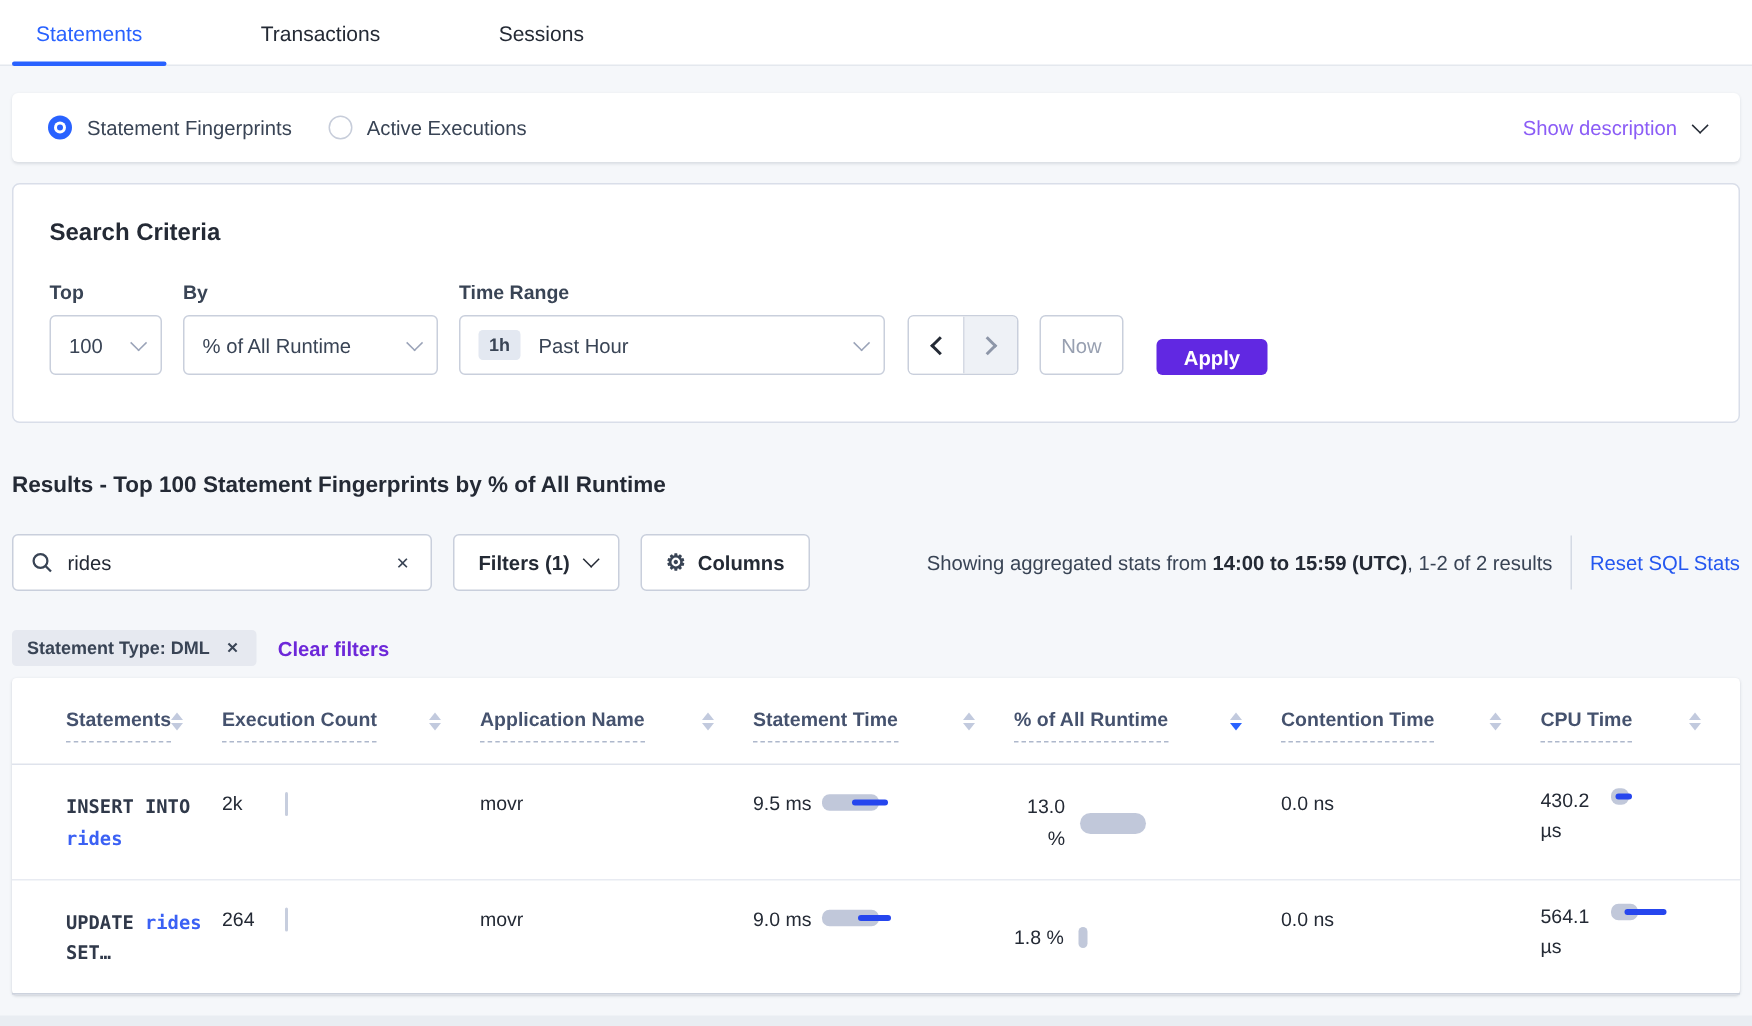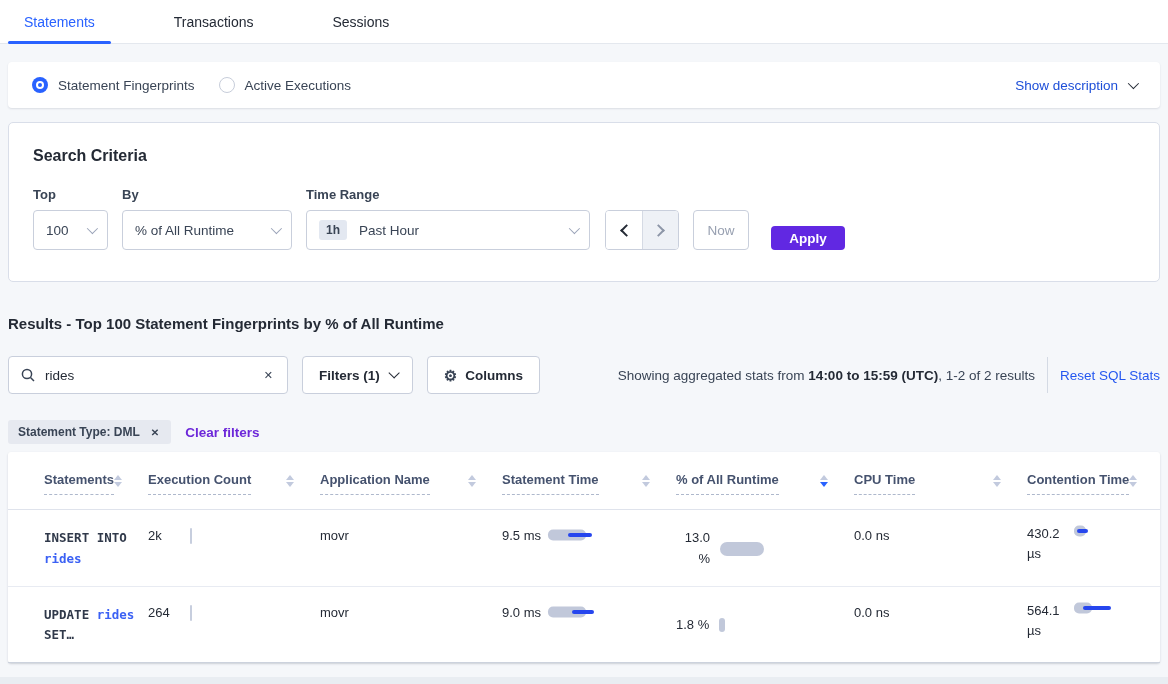--- a/index.html
+++ b/index.html
@@ -17,21 +17,21 @@
   .tab.active { color:#2962ff; font-weight:500; }
   .tab.active::after { content:""; position:absolute; left:0; right:0; bottom:-1px; height:3px; background:#2962ff; border-radius:2px; }
   
   .radio-card { margin:18px 8px 0; background:#fff; border-radius:4px; box-shadow:0 1px 2px rgba(60,70,90,.14); height:46px; display:flex; padding:0 24px; }
   .radio-opt { display:flex; align-items:center; margin-right:24px; cursor:pointer; font-size:13.5px; color:#394455; }
   .radio { width:16px; height:16px; border-radius:50%; margin-right:10px; position:relative; flex:0 0 auto; }
   .radio.on { background:#2962ff; }
   .radio.on::after { content:""; position:absolute; inset:4px; background:#fff; border-radius:50%; }
   .radio.on::before { content:""; position:absolute; inset:6px; background:#2962ff; border-radius:50%; z-index:1; }
   .radio.off { background:#fff; border:1.5px solid #c7cdda; }
-  .show-desc { margin-left:auto; display:flex; align-items:center; gap:10px; font-size:13.5px; color:#1d4ed8; cursor:pointer; }
+  .show-desc { margin-left:auto; display:flex; align-items:center; gap:10px; font-size:13.5px; color:#8b5cf6; cursor:pointer; }
   .chev { width:8px; height:8px; border-right:1.8px solid #242a35; border-bottom:1.8px solid #242a35; transform:rotate(45deg) translateY(-2px); }
   .chev.gray { border-color:#9aa3b8; }
   .criteria-card { margin:14px 8px 0; background:#fff; border:1px solid #d9dee9; border-radius:5px; height:160px; padding:24px 24px 0; }
   .criteria-title { font-size:16px; font-weight:600; color:#242a35; }
   .criteria-form { display:flex; align-items:flex-end; margin-top:22px; }
   .fgroup { margin-right:14px; }
   .flabel { font-size:13px; font-weight:600; color:#394455; margin-bottom:8px; }
   .select { height:40px; border:1px solid #c9cfdc; border-radius:4px; background:#fff; display:flex; align-items:center; padding:0 12px; font-size:13.5px; color:#394455; cursor:pointer; }
   .select .chev { margin-left:auto; }
   .w-top { width:75px; }
@@ -218,28 +218,28 @@
         </span>
     </div>
     <div class="th">
       <span class="th-label">% of All Runtime</span>
       <span class="sort">
           <span class="tri-up"></span>
           <span class="tri-dn active"></span>
         </span>
     </div>
     <div class="th">
+      <span class="th-label">Contention Time</span>
+      <span class="sort">
+          <span class="tri-up"></span>
+          <span class="tri-dn"></span>
+        </span>
+    </div>
+    <div class="th">
       <span class="th-label">CPU Time</span>
-      <span class="sort">
-          <span class="tri-up"></span>
-          <span class="tri-dn"></span>
-        </span>
-    </div>
-    <div class="th">
-      <span class="th-label">Contention Time</span>
       <span class="sort">
           <span class="tri-up"></span>
           <span class="tri-dn"></span>
         </span>
     </div>
   </div>
 
   <div class="tgrid trow">
     <div class="td sql">
       <span>INSERT INTO</span><br>

